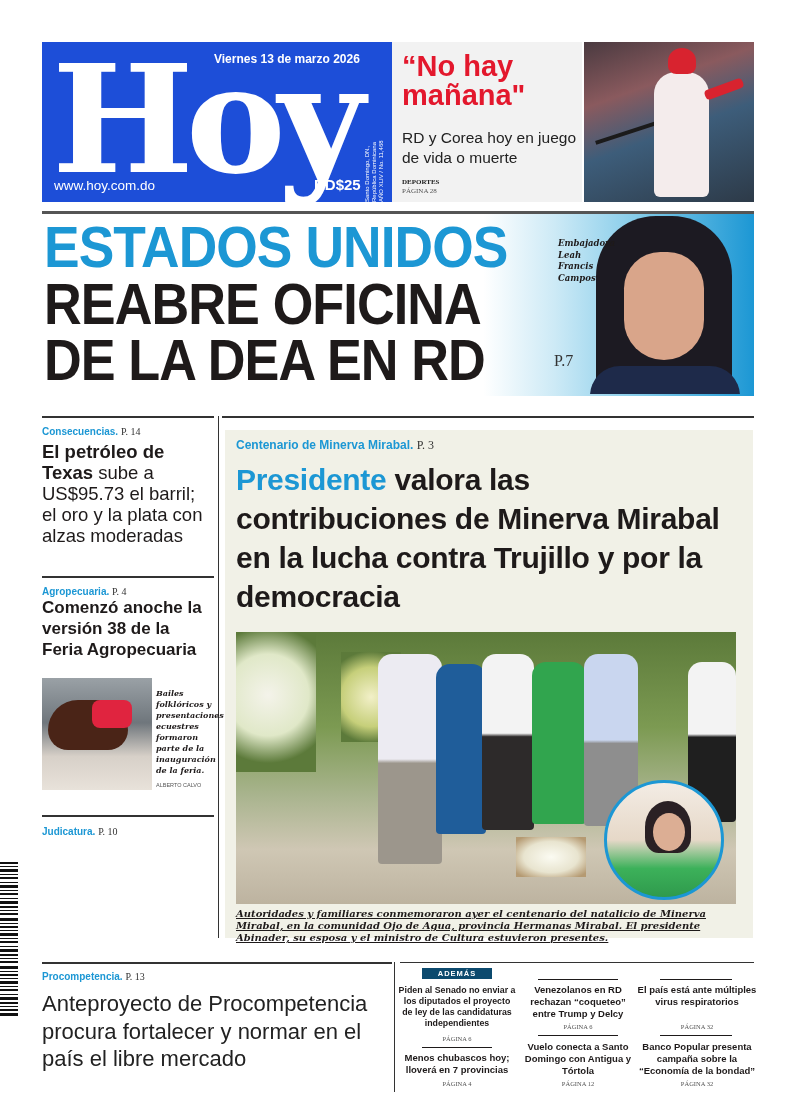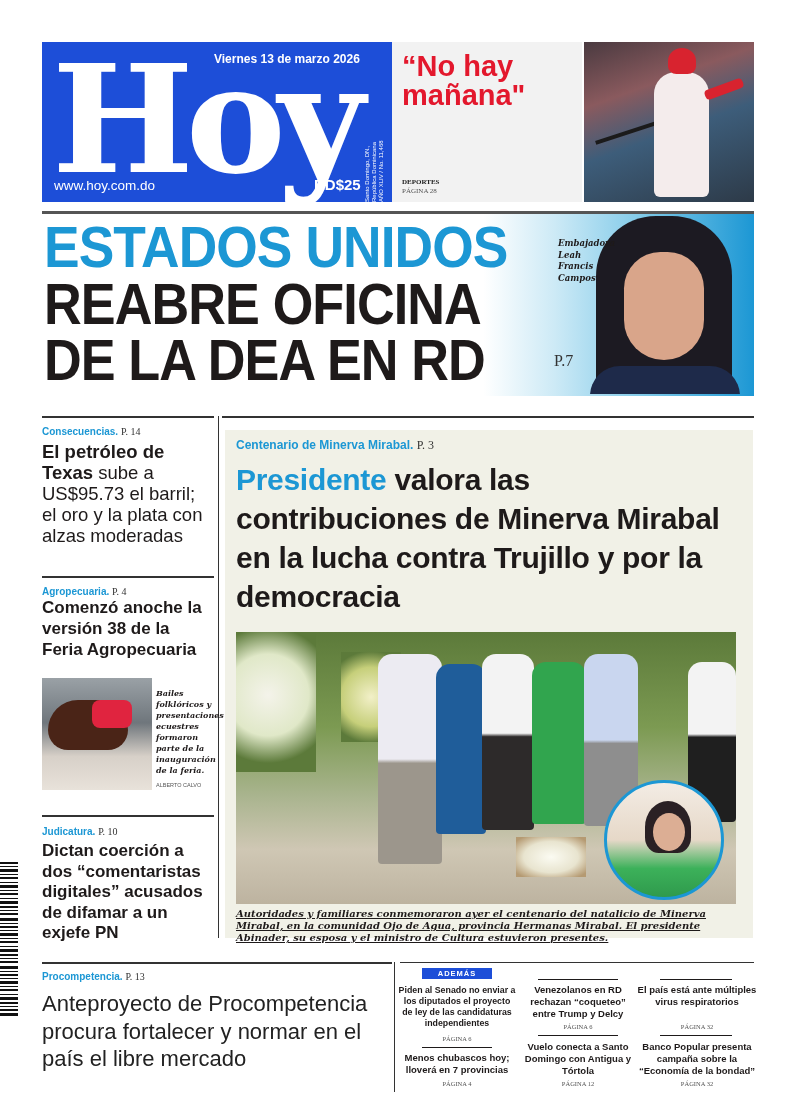--- a/index.html
+++ b/index.html
@@ -71,21 +71,21 @@
   .person { position: absolute; border-radius: 14px 14px 4px 4px; }
   .inset-photo { left: 604px; top: 780px; width: 120px; height: 120px; border-radius: 50%; border: 3px solid #1c97d4; background: linear-gradient(180deg, #f3ece4 0%, #e6d8c8 50%, #3cb15a 75%, #2f9a4c 100%); overflow: hidden; }
   .inset-hair { position: absolute; left: 38px; top: 18px; width: 46px; height: 52px; background: #2a2024; border-radius: 50% 50% 30% 30%; }
   .inset-face { position: absolute; left: 46px; top: 30px; width: 32px; height: 38px; background: #dcae94; border-radius: 50%; }
   .feature-caption { left: 236px; top: 908px; width: 510px; font-family: "DejaVu Serif", serif; font-style: italic; font-weight: bold; font-size: 10px; line-height: 12px; color: #1e1a1a; text-decoration: underline; }
 
   
   .story4 { left: 42px; top: 971px; width: 350px; }
   .story4 .hl { font-size: 22px; line-height: 27.5px; color: #222; margin-top: 8px; }
 
-  .ademas-label { left: 422px; top: 968px; width: 70px; height: 11px; background: #1d4ed8; color: #fff; font-size: 7.5px; font-weight: bold; text-align: center; line-height: 11px; letter-spacing: 1px; }
+  .ademas-label { left: 422px; top: 968px; width: 70px; height: 11px; background: #0c4a6e; color: #fff; font-size: 7.5px; font-weight: bold; text-align: center; line-height: 11px; letter-spacing: 1px; }
   .brief { position: absolute; text-align: center; font-size: 8.8px; line-height: 11px; font-weight: bold; color: #1e1a1a; }
   .brief-page { position: absolute; text-align: center; font-family: "Liberation Serif", serif; font-size: 6.5px; color: #555; }
   .brief-rule { position: absolute; height: 1px; background: #1e1a1a; }
 </style>
 </head>
 <body>
 
 <div class="abs masthead">
   <div class="abs logo">Hoy</div>
   <div class="abs mast-date">Viernes 13 de marzo 2026</div>
@@ -95,20 +95,21 @@
     <div>Santo Domingo, DN., República Dominicana</div>
     <div>AÑO XLIV / No. 11,468</div>
   </div>
 </div>
 
 <div class="abs teaser">
   <div class="abs teaser-title">
     <div>“No hay</div>
     <div>mañana"</div>
   </div>
+  <div class="abs teaser-sub">RD y Corea hoy en juego de vida o muerte</div>
   <div class="abs teaser-section">DEPORTES</div>
   <div class="abs teaser-page">PÁGINA 28</div>
 </div>
 <div class="abs teaser-photo">
   <div class="player-bat"></div>
   <div class="player-body"></div>
   <div class="player-helmet"></div>
   <div class="player-arm"></div>
 </div>
 
@@ -157,21 +158,20 @@
 </div>
 <div class="abs feria-caption">Bailes folklóricos y presentaciones ecuestres formaron parte de la inauguración de la feria.</div>
 <div class="abs feria-credit">ALBERTO CALVO</div>
 
 <div class="rule" style="left:42px; top:815px; width:172px;"></div>
 <div class="abs story3">
   <div class="kicker">
     <span>Judicatura.</span>
     <span class="pg">P. 10</span>
   </div>
-  <div class="hl">Dictan coerción a dos “comentaristas digitales” acusados de difamar a un exjefe PN</div>
 </div>
 
 <svg class="abs barcode" viewBox="0 0 28 160">
   <rect x="0" y="0" width="28" height="160" fill="#fff"></rect>
   <g fill="#111">
     <rect x="0" y="4" width="18" height="2"></rect>
       <rect x="0" y="8" width="18" height="1"></rect>
       <rect x="0" y="11" width="18" height="3"></rect>
     <rect x="0" y="16" width="18" height="1"></rect>
       <rect x="0" y="19" width="18" height="2"></rect>

